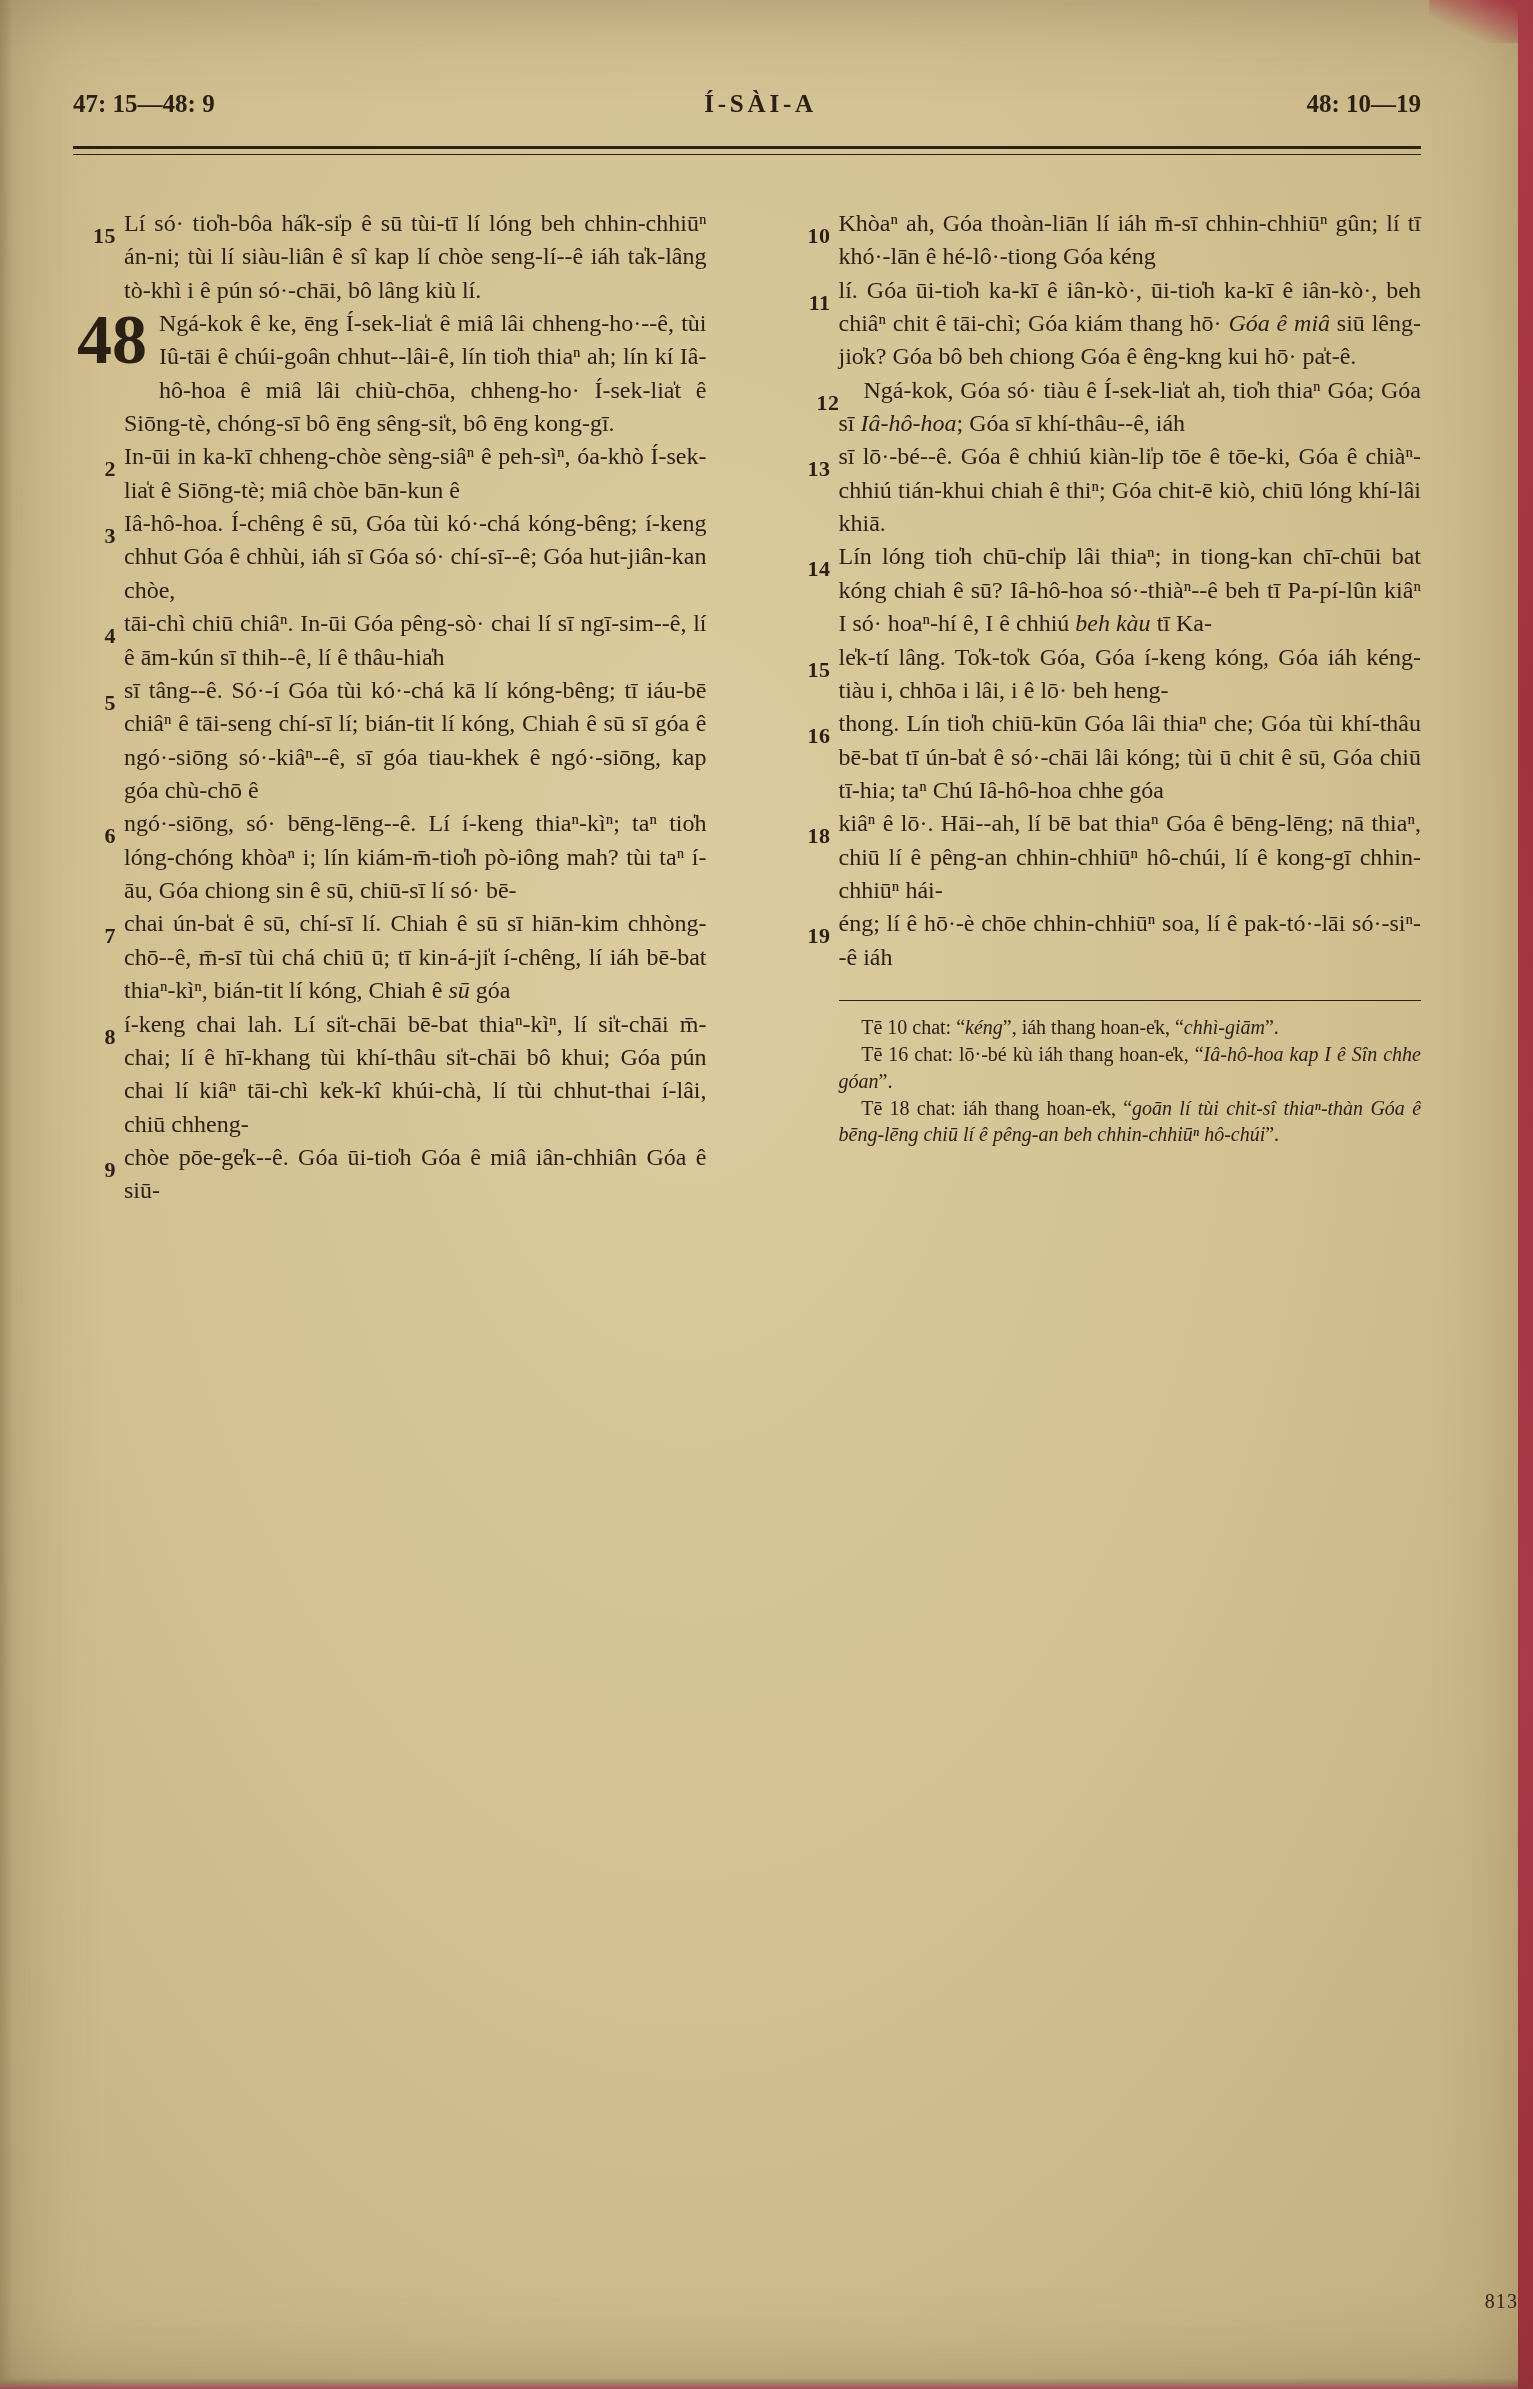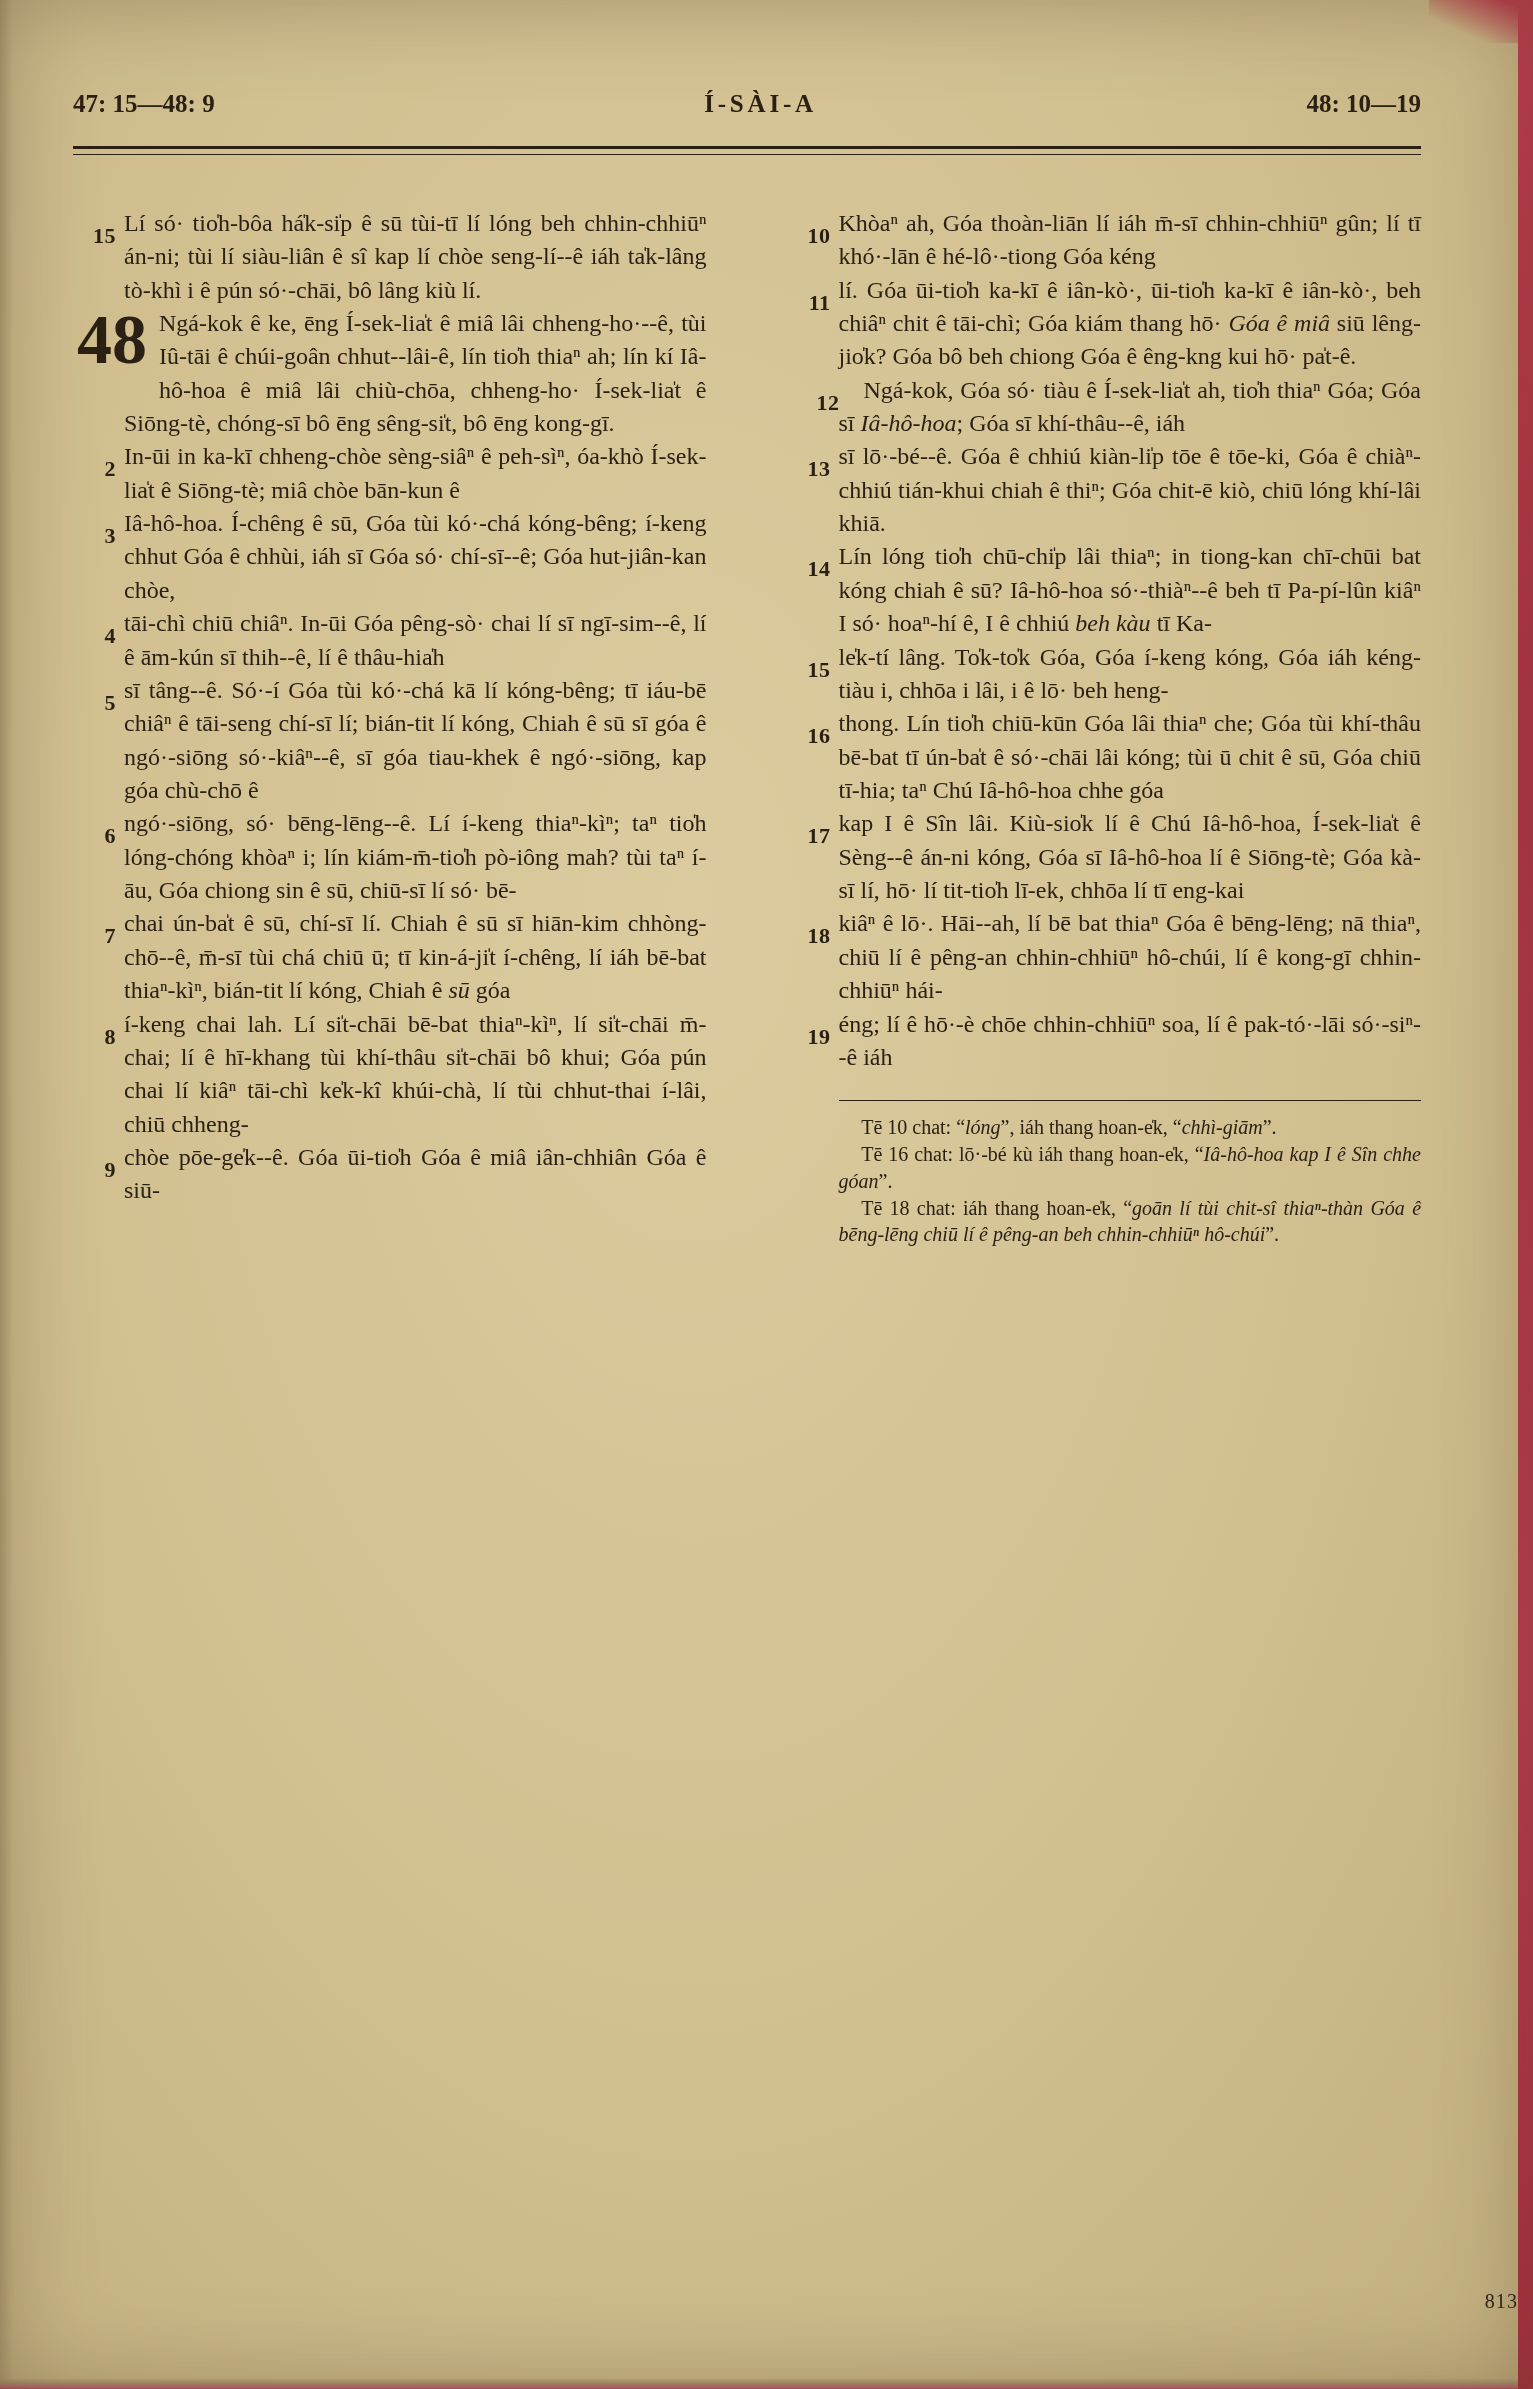--- a/index.html
+++ b/index.html
@@ -128,35 +128,31 @@
       </p>
       <p class="verse">
         <span class="vnum">15</span>
         <span class="vtext">le̍k-tí lâng. To̍k-to̍k Góa, Góa í-keng kóng, Góa iáh kéng-tiàu i, chhōa i lâi, i ê lō· beh heng-</span>
       </p>
       <p class="verse">
         <span class="vnum">16</span>
         <span class="vtext">thong. Lín tio̍h chiū-kūn Góa lâi thiaⁿ che; Góa tùi khí-thâu bē-bat tī ún-ba̍t ê só·-chāi lâi kóng; tùi ū chit ê sū, Góa chiū tī-hia; taⁿ Chú Iâ-hô-hoa chhe góa</span>
       </p>
       <p class="verse">
-        <span class="vnum">17</span>
-        <span class="vtext">kap I ê Sîn lâi. Kiù-sio̍k lí ê Chú Iâ-hô-hoa, Í-sek-lia̍t ê Sèng--ê án-ni kóng, Góa sī Iâ-hô-hoa lí ê Siōng-tè; Góa kà-sī lí, hō· lí tit-tio̍h lī-ek, chhōa lí tī eng-kai</span>
-      </p>
-      <p class="verse">
         <span class="vnum">18</span>
         <span class="vtext">kiâⁿ ê lō·. Hāi--ah, lí bē bat thiaⁿ Góa ê bēng-lēng; nā thiaⁿ, chiū lí ê pêng-an chhin-chhiūⁿ hô-chúi, lí ê kong-gī chhin-chhiūⁿ hái-</span>
       </p>
       <p class="verse">
         <span class="vnum">19</span>
         <span class="vtext">éng; lí ê hō·-è chōe chhin-chhiūⁿ soa, lí ê pak-tó·-lāi só·-siⁿ--ê iáh</span>
       </p>
 
       <div class="footnotes">
         <div class="fn-rule"></div>
-        <p class="footnote"><span>Tē 10 chat: “</span><i>lóng</i><span>”, iáh thang hoan-e̍k, “</span><i>chhì-giām</i><span>”.</span></p>
+        <p class="footnote"><span>Tē 10 chat: “</span><i>kéng</i><span>”, iáh thang hoan-e̍k, “</span><i>chhì-giām</i><span>”.</span></p>
         <p class="footnote"><span>Tē 16 chat: lō·-bé kù iáh thang hoan-e̍k, “</span><i>Iâ-hô-hoa kap I ê Sîn chhe góan</i><span>”.</span></p>
         <p class="footnote"><span>Tē 18 chat: iáh thang hoan-e̍k, “</span><i>goān lí tùi chit-sî thiaⁿ-thàn Góa ê bēng-lēng chiū lí ê pêng-an beh chhin-chhiūⁿ hô-chúi</i><span>”.</span></p>
       </div>
     </section>
 
   </div>
 </div>
 
 <div class="pagenum">813</div>
 

